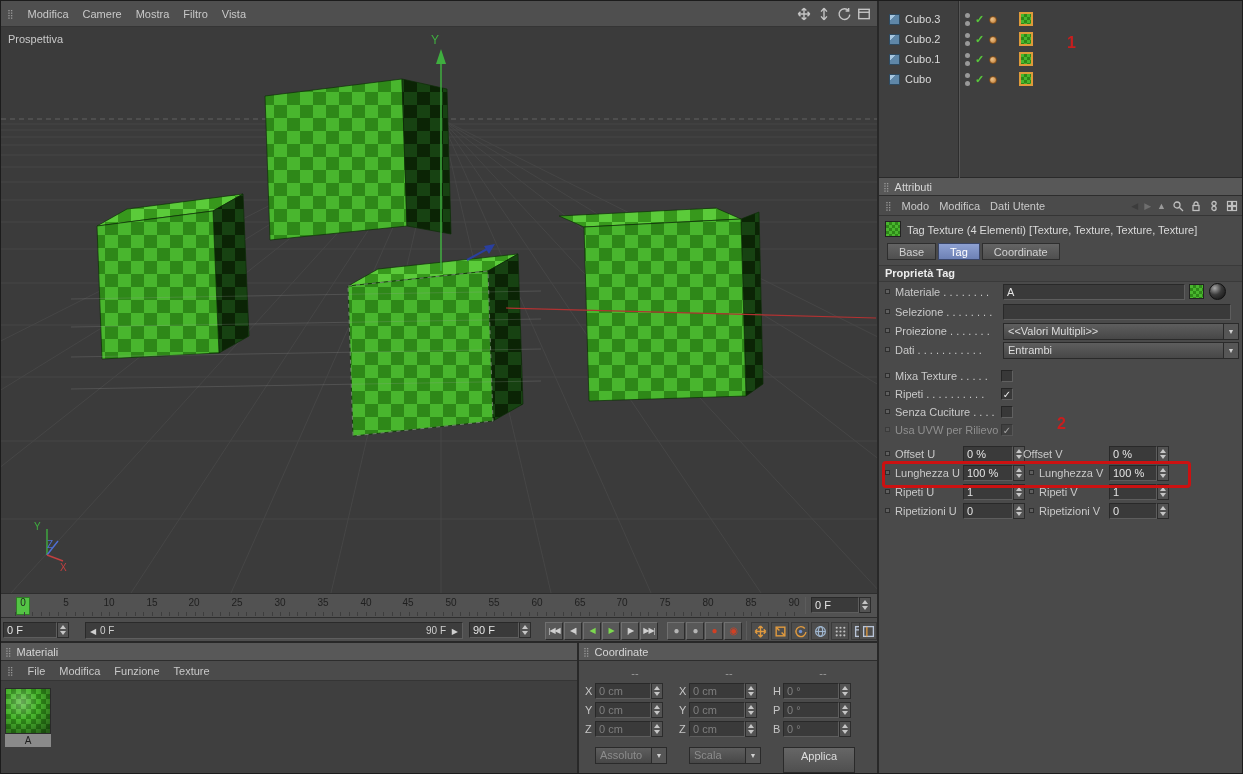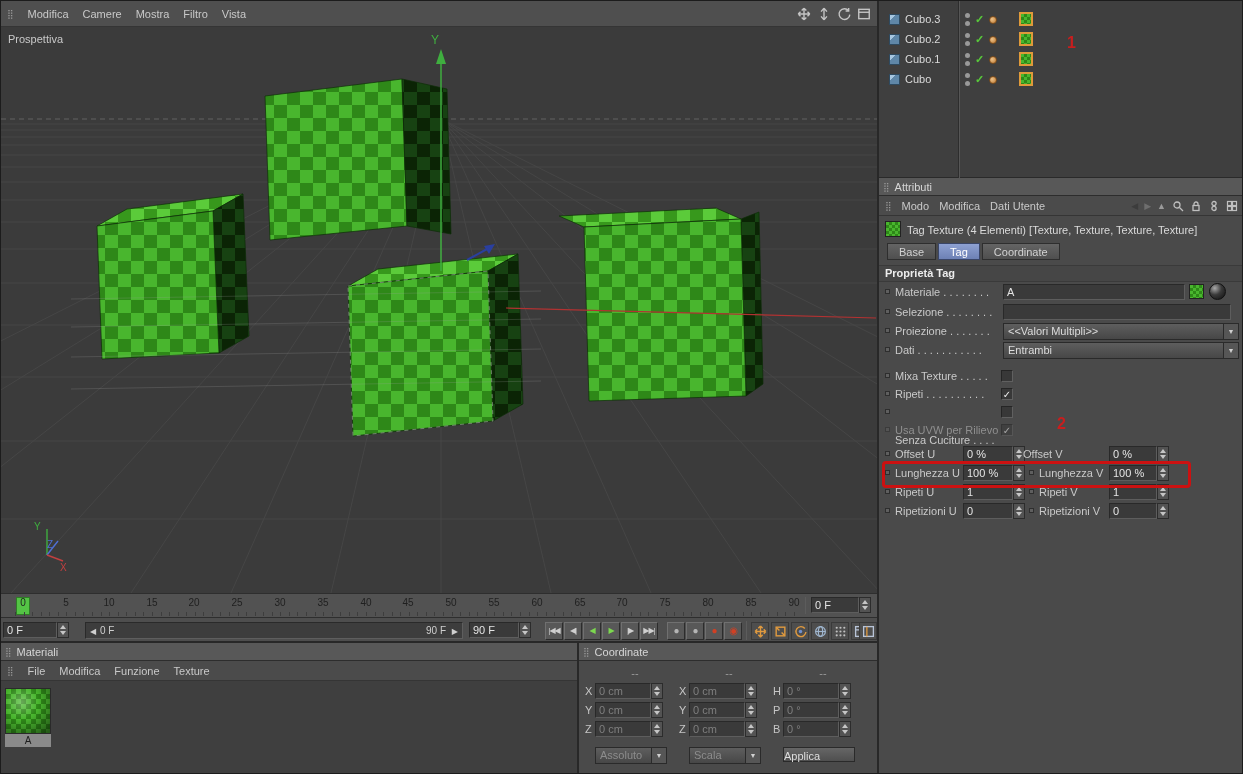--- a/index.html
+++ b/index.html
@@ -443,21 +443,21 @@
         <i class="up"></i>
         <i class="dn"></i>
       </span>
 
     <div class="dd dim" style="left:16px; top:104px; width:72px;">
       <span>Assoluto</span><span class="arr">▼</span>
     </div>
     <div class="dd dim" style="left:110px; top:104px; width:72px;">
       <span>Scala</span><span class="arr">▼</span>
     </div>
-    <div class="abs" style="left:204px; top:104px; width:72px; height:15px; background:linear-gradient(#666,#4f4f4f); border:1px solid #2a2a2a; text-align:left; line-height:16px; color:#dedede;">Applica</div>
+    <div class="abs" style="left:204px; top:104px; width:72px; height:26px; background:linear-gradient(#666,#4f4f4f); border:1px solid #2a2a2a; text-align:center; line-height:16px; color:#dedede;">Applica</div>
   </div>
 
   <div class="rightcol">
 
     <div class="objmgr">
       <div class="abs" style="left:79px; top:0; height:177px; border-left:1px solid #2d2d2d; border-right:1px solid #565656;"></div>
 
       <div class="objrow" style="top:9px;">
         <div class="cubeico"></div>
         <span class="objname">Cubo.3</span>
@@ -575,21 +575,21 @@
 
       <span class="bullet" style="left:6px; top:195px;"></span>
       <span class="plabel" style="top:192px;">Mixa Texture . . . . .</span>
       <span class="chk" style="left:122px; top:192px;"></span>
 
       <span class="bullet" style="left:6px; top:213px;"></span>
       <span class="plabel" style="top:210px;text-align:center;">Ripeti . . . . . . . . . .</span>
       <span class="chk on" style="left:122px; top:210px;"></span>
 
       <span class="bullet" style="left:6px; top:231px;"></span>
-      <span class="plabel" style="top:228px;margin-top:28px;">Senza Cuciture . . . .</span>
+      <span class="plabel" style="top:228px;">Senza Cuciture . . . .</span>
       <span class="chk" style="left:122px; top:228px;"></span>
 
       <span class="bullet" style="left:6px; top:249px; opacity:.5;"></span>
       <span class="plabel dim" style="top:246px;">Usa UVW per Rilievo</span>
       <span class="chk on dim" style="left:122px; top:246px;"></span>
 
       <span class="bullet" style="left:6px; top:273px;"></span>
       <span class="plabel" style="top:270px;">Offset U</span>
       <div class="fld" style="left:84px; top:268px; width:50px;">0 %</div>
       <span class="spin" style="left:134px; top:268px;">

